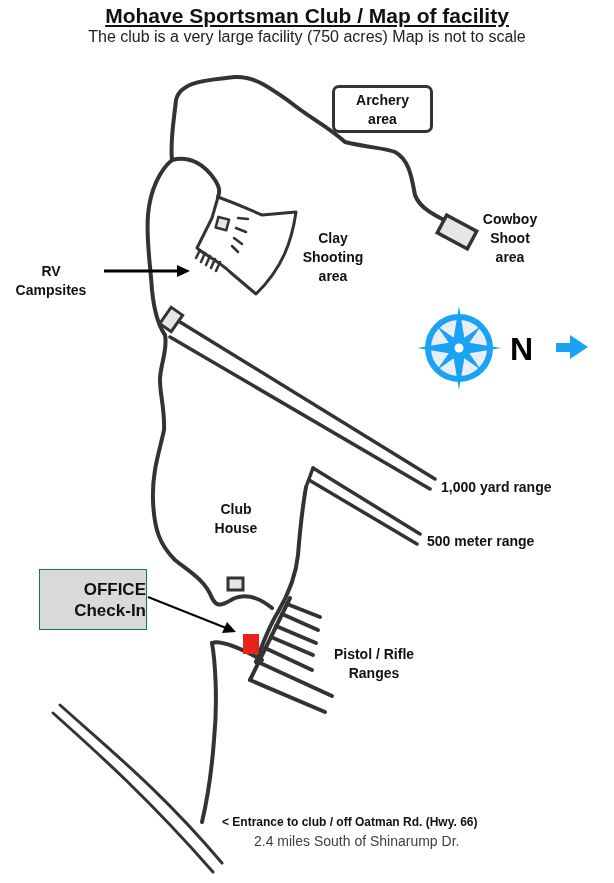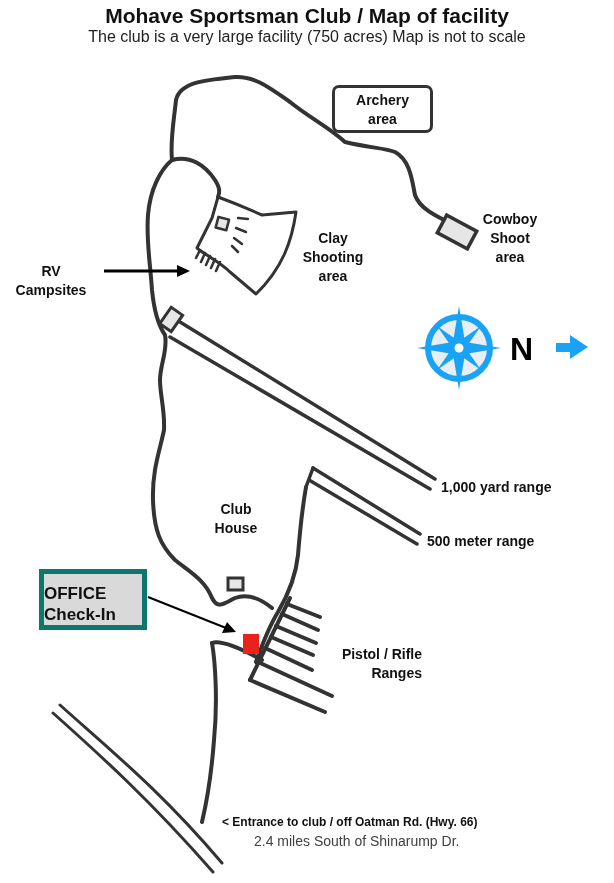--- a/index.html
+++ b/index.html
@@ -1,23 +1,23 @@
 <!DOCTYPE html>
 <html><head>
 <meta charset="utf-8">
 <style>
   html, body { margin: 0; padding: 0; background: #ffffff; }
   body { width: 614px; height: 883px; position: relative; overflow: hidden; font-family: "Liberation Sans", sans-serif; color: #111; }
-  .title { position: absolute; top: 4px; left: 0; width: 614px; text-align: center; font-weight: bold; font-size: 21px; color: #111; }
+  .title { position: absolute; top: 4px; left: 0; width: 614px; text-align: center; font-weight: bold; font-size: 21px; color: #111; text-decoration: underline; }
   .subtitle { position: absolute; top: 28px; left: 0; width: 614px; text-align: center; font-size: 16px; color: #222; }
   svg.map { position: absolute; top: 0; left: 0; }
   .lbl { position: absolute; font-weight: bold; font-size: 14px; text-align: center; line-height: 19px; color: #111; }
   .lbl-left { text-align: left; }
   .archery-box { position: absolute; left: 332px; top: 85px; width: 101px; height: 48px; border: 3px solid #333; border-radius: 7px; box-sizing: border-box; }
-  .office-box { position: absolute; left: 39px; top: 569px; width: 108px; height: 61px; background: #d9d9d9; border: 5px solid #0f766e; box-sizing: border-box; font-weight: bold; font-size: 17px; line-height: 21px; text-align: left; padding-top: 9px; }
+  .office-box { position: absolute; left: 39px; top: 569px; width: 108px; height: 61px; background: #d9d9d9; border: 1px solid #0f766e; box-sizing: border-box; font-weight: bold; font-size: 17px; line-height: 21px; text-align: right; padding-top: 9px; }
   .office-box span { display: block; }
   .entrance { position: absolute; left: 222px; top: 815px; font-weight: bold; font-size: 12px; }
   .entrance-sub { position: absolute; left: 254px; top: 833px; font-size: 14px; color: #404040; }
   .north { position: absolute; left: 510px; top: 331px; font-weight: bold; font-size: 32px; color: #000; }
 </style>
 </head>
 <body>
 
 <div class="title">Mohave Sportsman Club / Map of facility</div>
 <div class="subtitle">The club is a very large facility (750 acres) Map is not to scale</div>
@@ -132,19 +132,19 @@
 <div class="lbl" style="left:200px; top:500px; width:72px;">
   <div>Club</div>
     <div>House</div>
 </div>
 
 <div class="office-box">
   <span>OFFICE</span>
     <span>Check-In</span>
 </div>
 
-<div class="lbl" style="left:326px; top:645px; width:96px;text-align:right;">
+<div class="lbl" style="left:326px; top:645px; width:96px;">
   <div>Pistol / Rifle</div>
     <div>Ranges</div>
 </div>
 
 <div class="entrance">&lt;  Entrance to club / off Oatman Rd. (Hwy. 66)</div>
 <div class="entrance-sub">2.4 miles South of Shinarump Dr.</div>
 
 </body></html>

